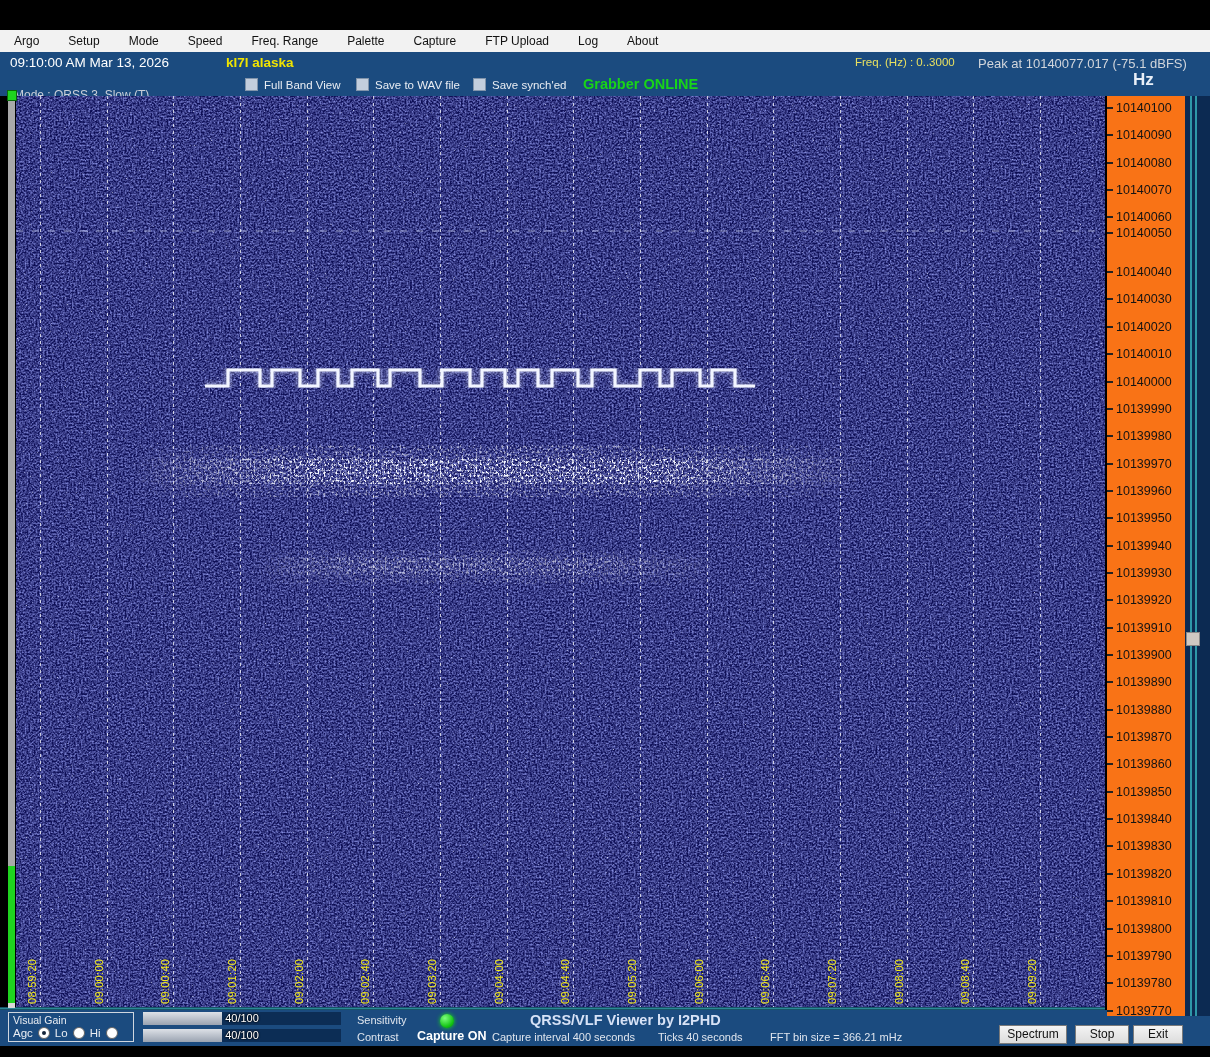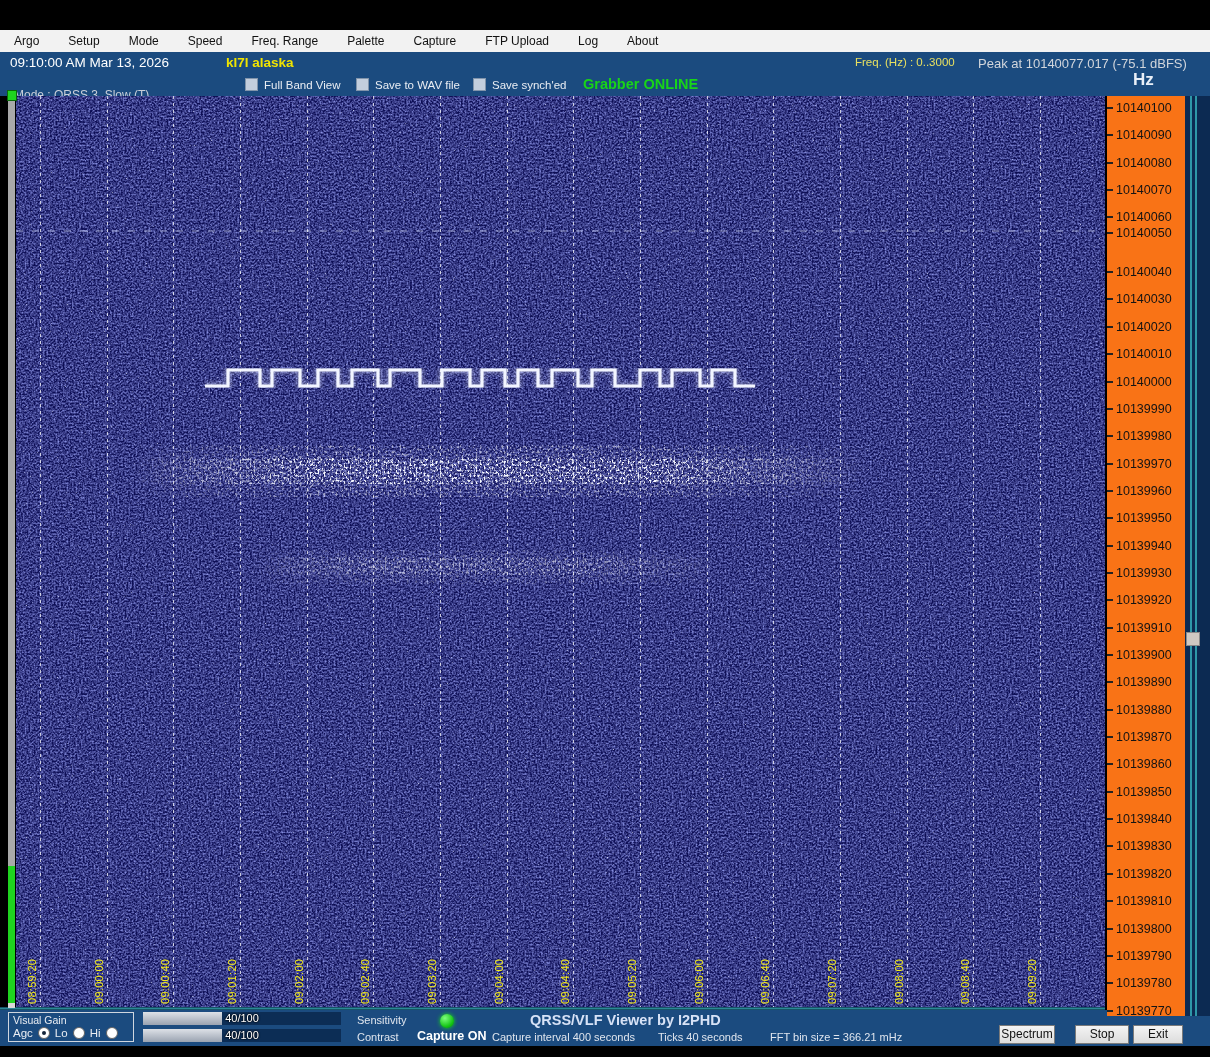--- a/index.html
+++ b/index.html
@@ -337,19 +337,19 @@
       <div class="val">40/100</div>
     </div>
     <span class="bspan" style="left:357px;top:4px;">Sensitivity</span>
     <span class="bspan" style="left:357px;top:21px;">Contrast</span>
     <div class="led"></div>
     <span class="capture-on">Capture ON</span>
     <span class="bspan" style="left:492px;top:21px;">Capture interval 400 seconds</span>
     <span class="app-title">QRSS/VLF Viewer by I2PHD</span>
     <span class="bspan" style="left:658px;top:21px;">Ticks  40 seconds</span>
     <span class="bspan" style="left:770px;top:21px;">FFT bin size = 366.21 mHz</span>
-    <div class="btn" style="left:999px;width:56px;">Spectrum</div>
+    <div class="btn" style="left:999px;width:68px;">Spectrum</div>
     <div class="btn" style="left:1075px;width:54px;">Stop</div>
     <div class="btn" style="left:1133px;width:50px;">Exit</div>
   </div>
 
   <div class="bottom-strip"></div>
 </div>
 
 </body></html>

